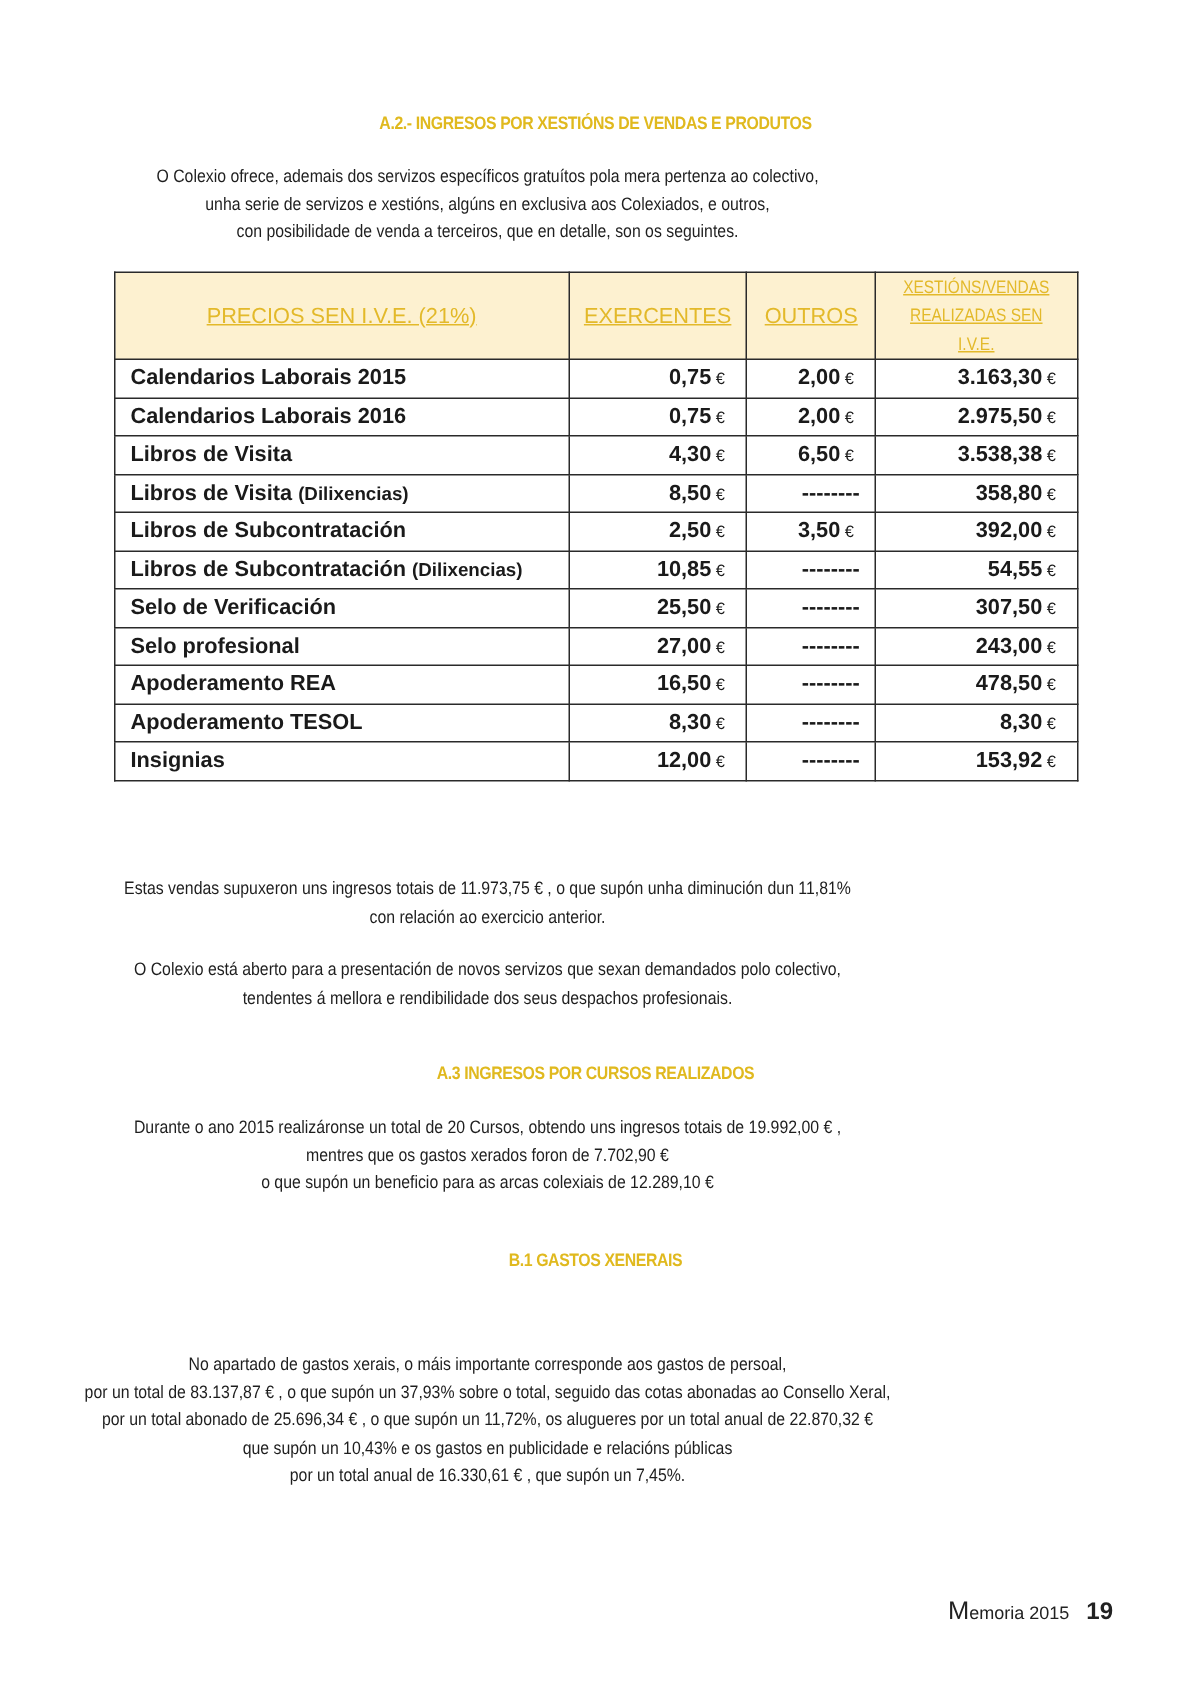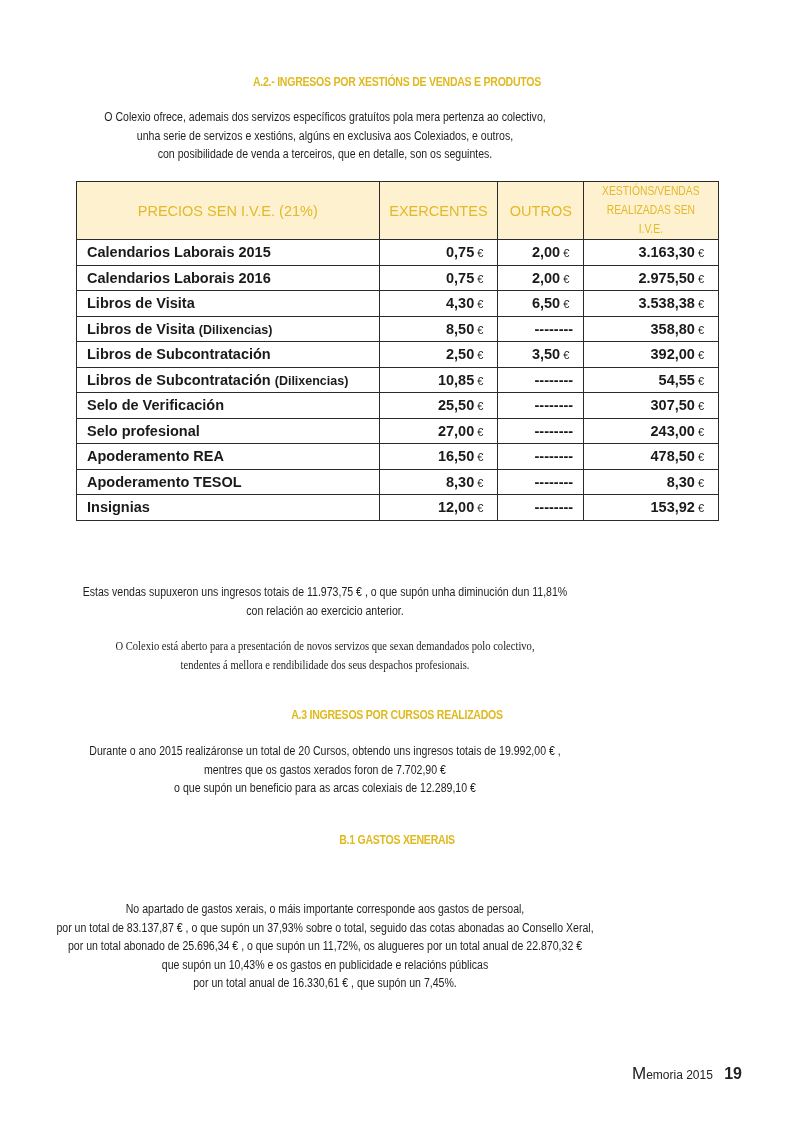--- a/index.html
+++ b/index.html
@@ -8,21 +8,21 @@
   .heading { position: absolute; left: 0; width: 794px; text-align: center;
              color: #e0b91e; font-size: 12px; font-weight: bold; letter-spacing: -0.3px;
              transform: scaleX(0.88); transform-origin: center; }
   .para { position: absolute; left: 0; width: 650px; text-align: center;
           font-size: 12px; line-height: 18.5px; color: #1e1e1e; }
   .para span { display: block; transform: scaleX(0.88); transform-origin: center; }
   table.prices { position: absolute; left: 76px; top: 181px; width: 643px;
                  border-collapse: collapse; }
   table.prices th, table.prices td { border: 1.6px solid #2a2a2a; padding: 0 6px; }
   table.prices thead th { background: #fdf1d0; color: #e3b92a; font-weight: normal;
-                          height: 45px; font-size: 14.5px; }
+                          height: 45px; font-size: 14.5px; text-decoration: underline; }
   table.prices thead th.small { font-size: 12px; line-height: 19px; padding: 0 2px; }
   table.prices thead th.small span { display: block; transform: scaleX(0.86); }
   table.prices tbody td { height: 24.5px; font-size: 14.5px; font-weight: bold; color: #1a1a1a; padding-left: 32px; }
   table.prices td.name { text-align: left; padding-left: 10px; white-space: nowrap; }
   table.prices td.name .note { font-size: 12.5px; }
   table.prices td.num { text-align: right; padding-right: 14px; }
   table.prices td.dash { text-align: center; }
   .eur { font-size: 11px; font-weight: normal; margin-left: 3px; }
   .footer { position: absolute; right: 52px; top: 1064px; font-size: 12px; color: #222; }
   .footer .big { font-size: 17px; }
@@ -125,21 +125,21 @@
         <td class="num"><span>153,92</span><span class="eur">€</span></td>
       </tr>
     </tbody>
 </table>
 
 <div class="para" style="top:583px;">
   <span>Estas vendas supuxeron uns ingresos totais de 11.973,75 € , o que supón unha diminución dun 11,81%</span>
   <span>con relación ao exercicio anterior.</span>
 </div>
 
-<div class="para" style="top:637px;font-family:Liberation Serif, serif;">
+<div class="para" style="top:637px;">
   <span>O Colexio está aberto para a presentación de novos servizos que sexan demandados polo colectivo,</span>
   <span>tendentes á mellora e rendibilidade dos seus despachos profesionais.</span>
 </div>
 
 <div class="heading" style="top:708px;">A.3 INGRESOS POR CURSOS REALIZADOS</div>
 
 <div class="para" style="top:742px;">
   <span>Durante o ano 2015 realizáronse un total de 20 Cursos, obtendo uns ingresos totais de 19.992,00 € ,</span>
   <span>mentres que os gastos xerados foron de 7.702,90 €</span>
   <span>o que supón un beneficio para as arcas colexiais de 12.289,10 €</span>

